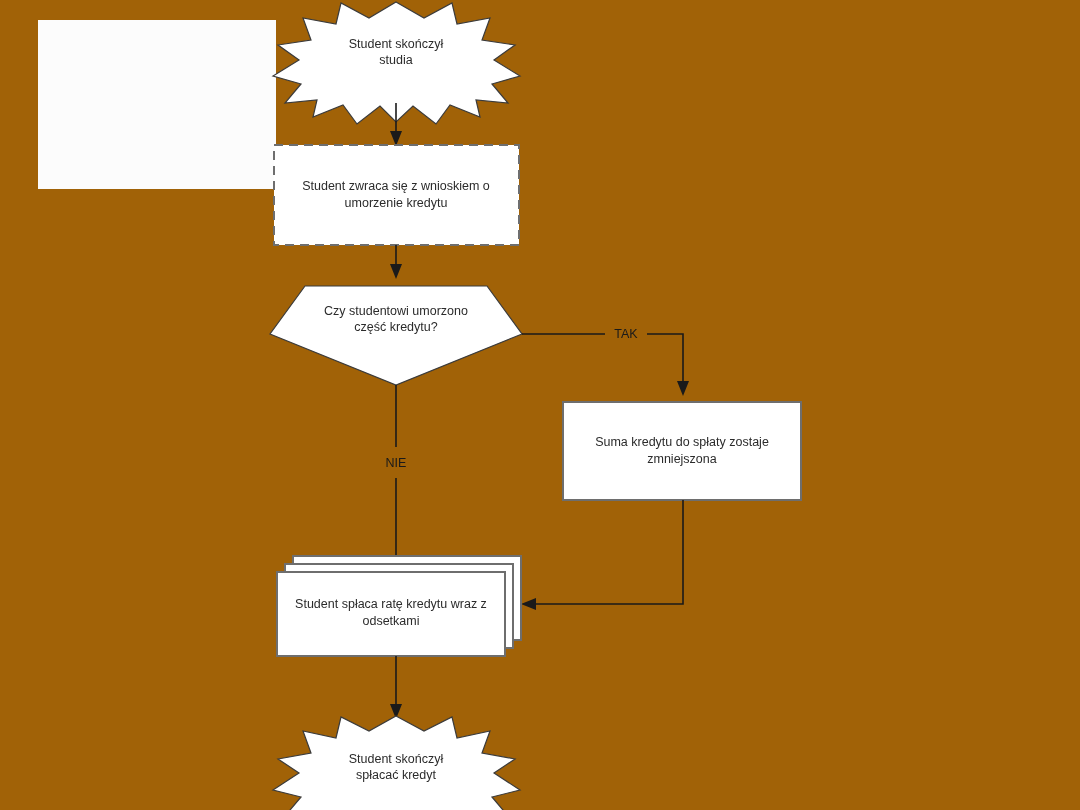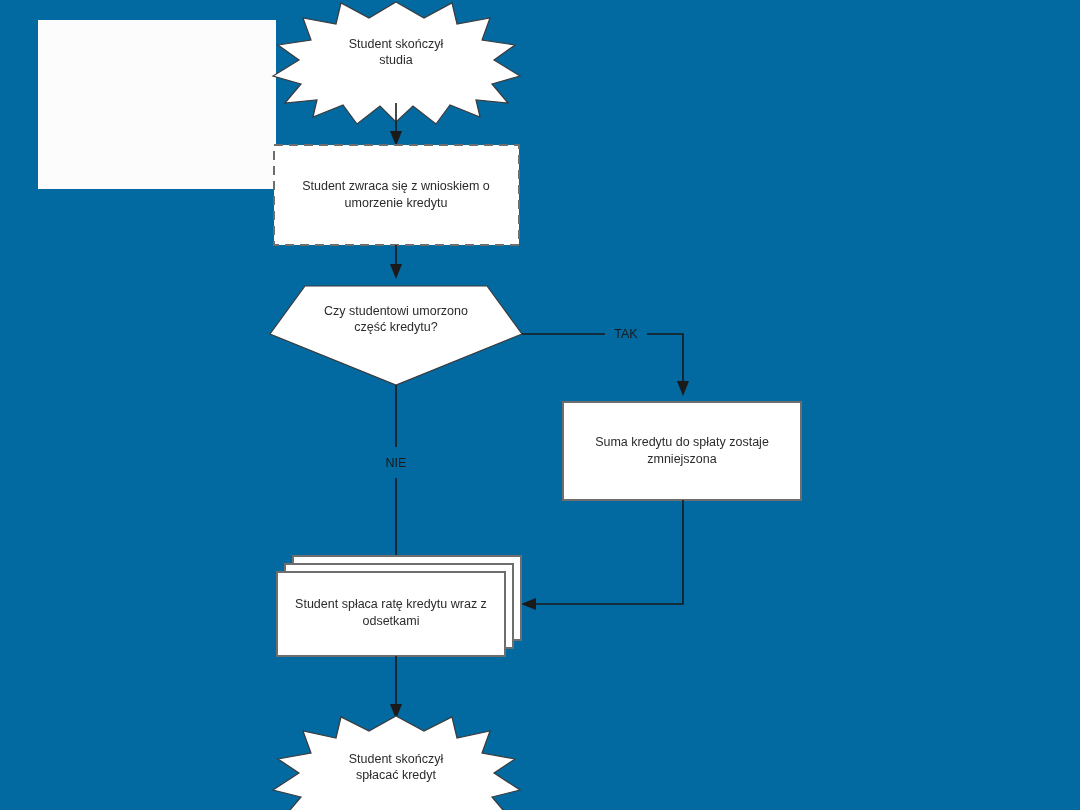--- a/index.html
+++ b/index.html
@@ -7,21 +7,21 @@
     padding: 0;
     background: #ffffff;
   }
   body {
     font-family: "Liberation Sans", sans-serif;
   }
   #canvas-wrap {
     position: relative;
     width: 1080px;
     height: 810px;
-    background: #0369a1;
+    background: #a16207;
     overflow: hidden;
   }
   #flow-svg {
     position: absolute;
     top: 0;
     left: 0;
     width: 1080px;
     height: 810px;
   }
   .shape-outline {

